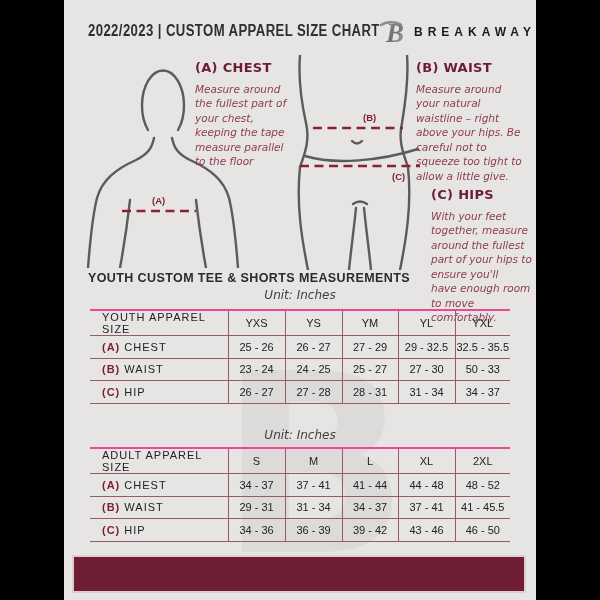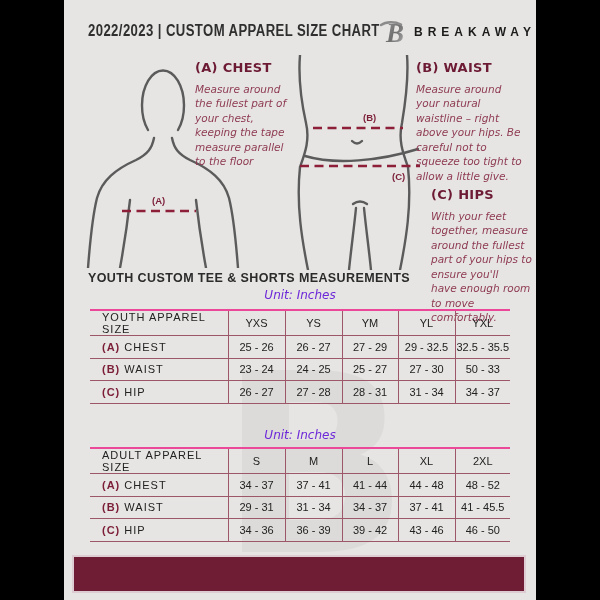--- a/index.html
+++ b/index.html
@@ -26,21 +26,21 @@
   .g-hips{left:367px;top:163px;width:110px;margin-top:24px;}
 
   .fig{position:absolute;}
   .fig-torso{left:20px;top:56px;}
   .fig-lower{left:221px;top:55px;}
 
   
   .sec-title{position:absolute;left:0;width:472px;text-align:left;font-size:12.5px;font-weight:bold;
              color:#2b2b2b;letter-spacing:.4px;margin-left:24px;}
   .sec-unit{position:absolute;left:0;width:472px;text-align:center;font-size:12px;font-style:italic;
-            color:#6d28d9;font-family:"DejaVu Sans",sans-serif;}
+            color:#404040;font-family:"DejaVu Sans",sans-serif;}
 
   
   table.size-table{position:absolute;left:26px;border-collapse:collapse;table-layout:fixed;width:420px;
                    background:transparent;z-index:2;}
   table.size-table td{border-bottom:1.5px solid #9c5868;border-right:1.5px solid #9c5868;
                       height:21.5px;font-size:11px;text-align:center;color:#222;padding:0;}
   table.size-table tr:first-child td{border-top:2px solid #ec4899;margin-top:16px;}
   table.size-table td:last-child{border-right:none;}
   td.rowhead{text-align:left !important;padding-left:12px !important;color:#333;letter-spacing:1px;}
   td.sizehead{font-weight:normal;font-size:11.5px;color:#1e1e1e;}

